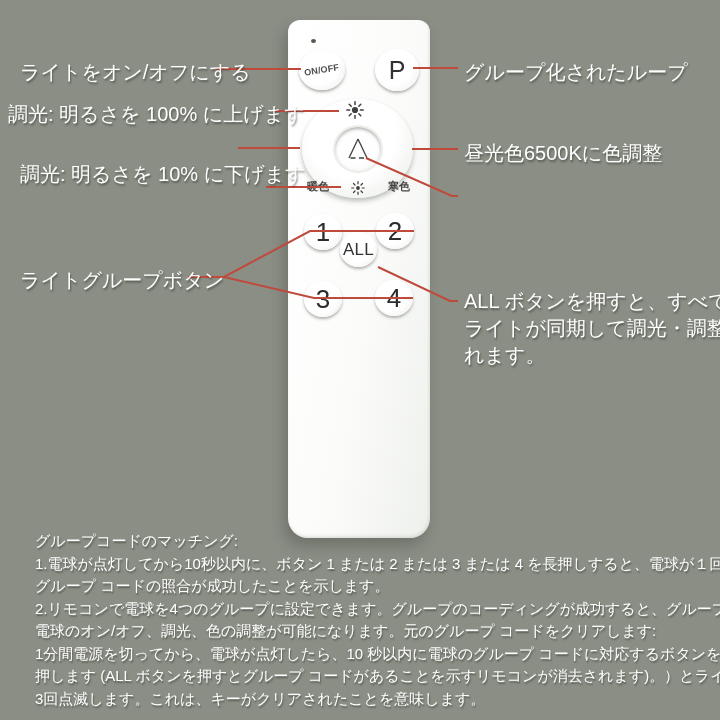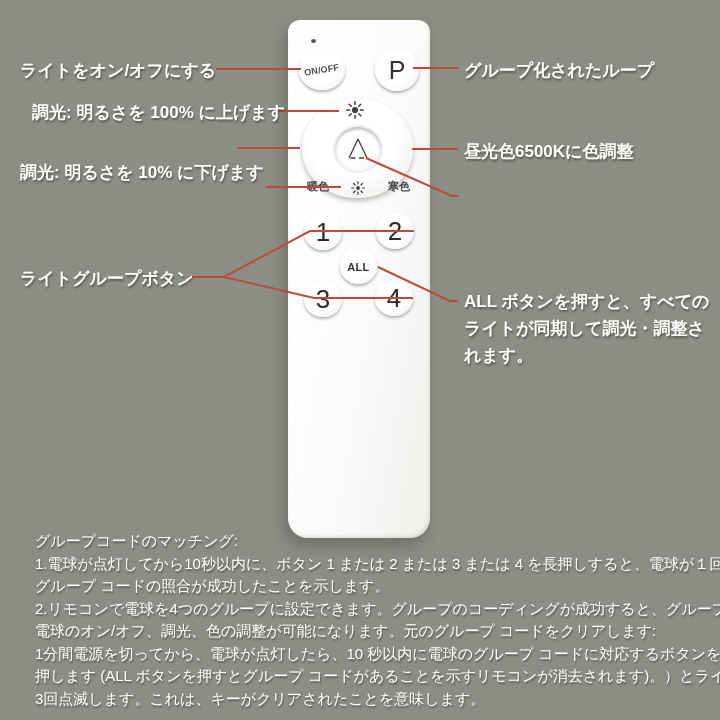--- a/index.html
+++ b/index.html
@@ -51,29 +51,29 @@
     position:absolute;left:47px;top:107px;width:46px;height:44px;border-radius:50%;
     background:radial-gradient(circle at 45% 35%,#fdfefd 60%,#f2f4f0 100%);
     box-shadow:0 0 0 2px #eceeea, 0 2px 3px rgba(110,115,105,.5) inset, 0 1px 1px #fff;
     display:flex;align-items:center;justify-content:center;
   }
   .num-btn{width:38px;height:36px;font-size:26px;font-weight:500;color:#2b2b2b;}
   .btn-1{left:16px;top:194px;}
   .btn-2{left:88px;top:193px;}
   .btn-3{left:16px;top:261px;}
   .btn-4{left:87px;top:260px;}
-  .btn-all{left:52px;top:229px;width:37px;height:35px;font-size:11px;font-weight:700;letter-spacing:.3px;color:#333;}
+  .btn-all{left:52px;top:212px;width:37px;height:35px;font-size:17px;font-weight:400;letter-spacing:.3px;color:#333;}
 
   
   .callout-svg{position:absolute;left:0;top:0;z-index:2;}
 
   
   .note{
     position:absolute;color:#ffffff;white-space:nowrap;
-    font-size:17px;font-weight:700;
+    font-size:20px;font-weight:400;
     text-shadow:1px 2px 2px rgba(45,50,40,.55);
     z-index:3;
   }
   .para{
     white-space:pre;line-height:27px;
   }
   .footer-note{
     position:absolute;left:35px;top:530px;width:680px;
     color:#ffffff;font-size:15px;font-weight:500;line-height:22.5px;
     white-space:pre;text-shadow:1px 1.5px 1.5px rgba(45,50,40,.5);
@@ -161,21 +161,21 @@
       <line x1="412" y1="149" x2="458" y2="149"></line>
       <line x1="266" y1="187" x2="341" y2="187"></line>
       <polyline points="188,277 224,277 310,231 414,231"></polyline>
       <polyline points="224,277 314,298 413,298"></polyline>
       <polyline points="366,158 452,196 458,196"></polyline>
       <polyline points="378,267 450,301 458,301"></polyline>
     </g>
   </svg>
 
   <div class="note" style="left:20px;top:59px;">ライトをオン/オフにする</div>
-  <div class="note" style="left:32px;top:101px;">調光: 明るさを 100% に上げます</div>
+  <div class="note" style="left:8px;top:101px;">調光: 明るさを 100% に上げます</div>
   <div class="note" style="left:20px;top:161px;">調光: 明るさを 10% に下げます</div>
   <div class="note" style="left:464px;top:59px;">グループ化されたループ</div>
 
   <div class="note" style="left:20px;top:267px;">ライトグループボタン</div>
   <div class="note" style="left:464px;top:140px;">昼光色6500Kに色調整</div>
   <div class="note para" style="left:464px;top:288px;">ALL ボタンを押すと、すべての
 ライトが同期して調光・調整さ
 れます。</div>
 
   <div class="footer-note">グループコードのマッチング:

